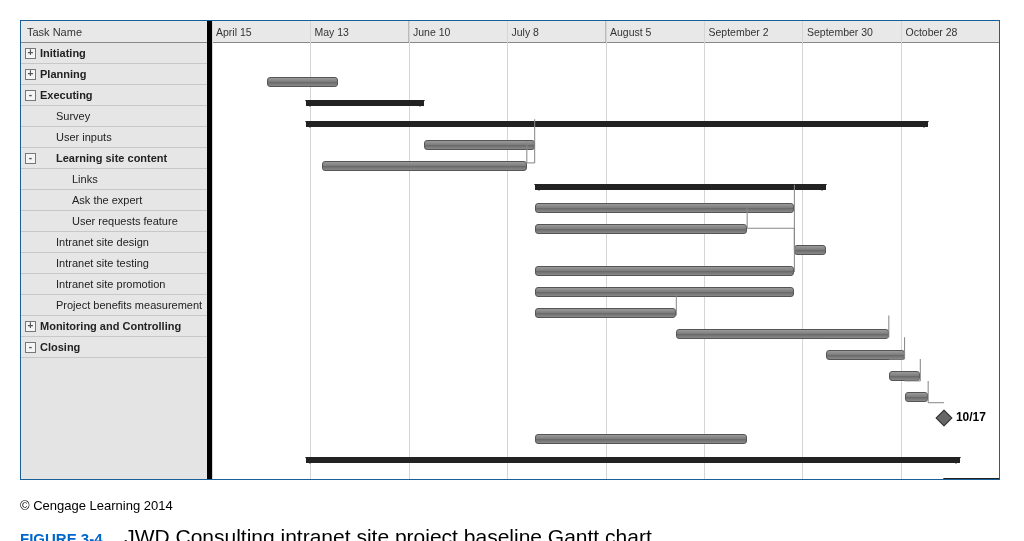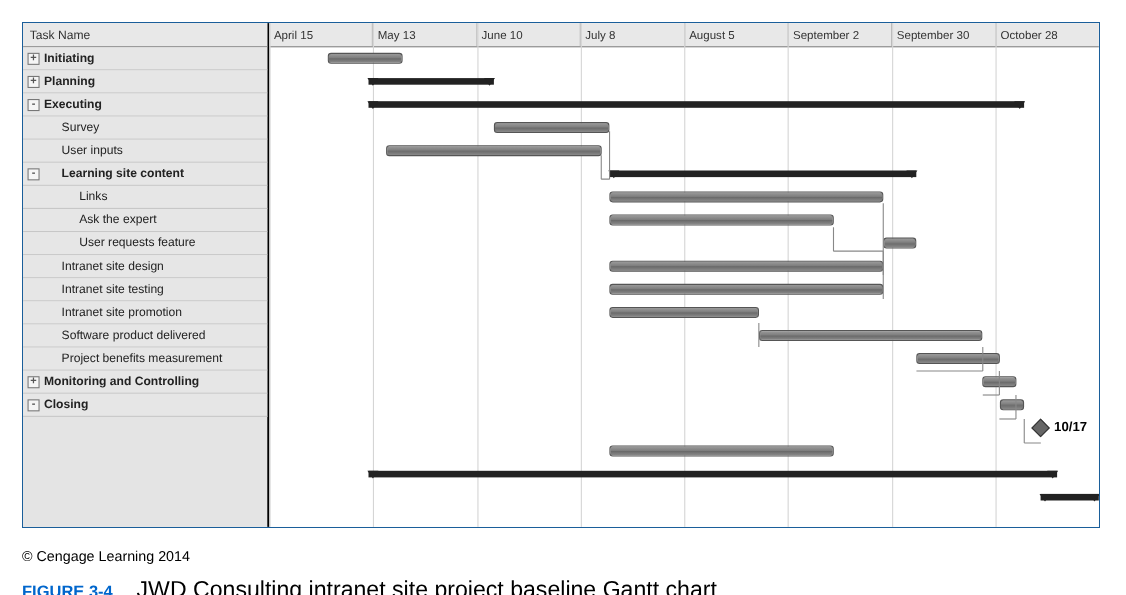--- a/index.html
+++ b/index.html
@@ -14,22 +14,22 @@
     border: 1.5px solid #1a5e9a;
     width: 980px;
     position: relative;
     background: #fff;
   }
   .gantt-table {
     display: flex;
     height: 458px;
   }
   .task-col {
-    width: 224px;
-    border-right: 2px solid #000000;
+    width: 191px;
+    border-right: 5px solid #000000;
     background: #e4e4e4;
   }
   .time-col {
     flex: 1;
     position: relative;
     overflow: hidden;
     background: #fff;
   }
   .header-row {
     height: 22px;
@@ -89,20 +89,21 @@
   .task-row .expander.hidden { visibility: hidden; }
   .task-row .indent { display:inline-block; }
   .bars-area {
     position: absolute;
     left: 0; right: 0; top: 22px; bottom: 0;
   }
   .bar-row {
     position: absolute;
     left: 0; right: 0;
     height: 21px;
+    margin-top: 29px;
   }
   .task-bar {
     position: absolute;
     height: 10px;
     top: 5px;
     border-radius: 3px;
     background: linear-gradient(to bottom,#9a9a9a 0%,#7e7e7e 45%,#6a6a6a 55%, #8a8a8a 100%);
     border: 1px solid #555;
   }
   .summary-bar {
@@ -230,25 +231,20 @@
           </div>
           <div class="task-row">
             <span class="expander hidden"></span>
             <span class="indent" style="width: 16px;"></span>
             <span>Intranet site testing</span>
           </div>
           <div class="task-row">
             <span class="expander hidden"></span>
             <span class="indent" style="width: 16px;"></span>
             <span>Intranet site promotion</span>
-          </div>
-          <div class="task-row">
-            <span class="expander hidden"></span>
-            <span class="indent" style="width: 16px;"></span>
-            <span>Software product delivered</span>
           </div>
           <div class="task-row">
             <span class="expander hidden"></span>
             <span class="indent" style="width: 16px;"></span>
             <span>Project benefits measurement</span>
           </div>
           <div class="task-row bold">
             <span class="expander">+</span>
             <span class="indent" style="width: 0px;"></span>
             <span>Monitoring and Controlling</span>

